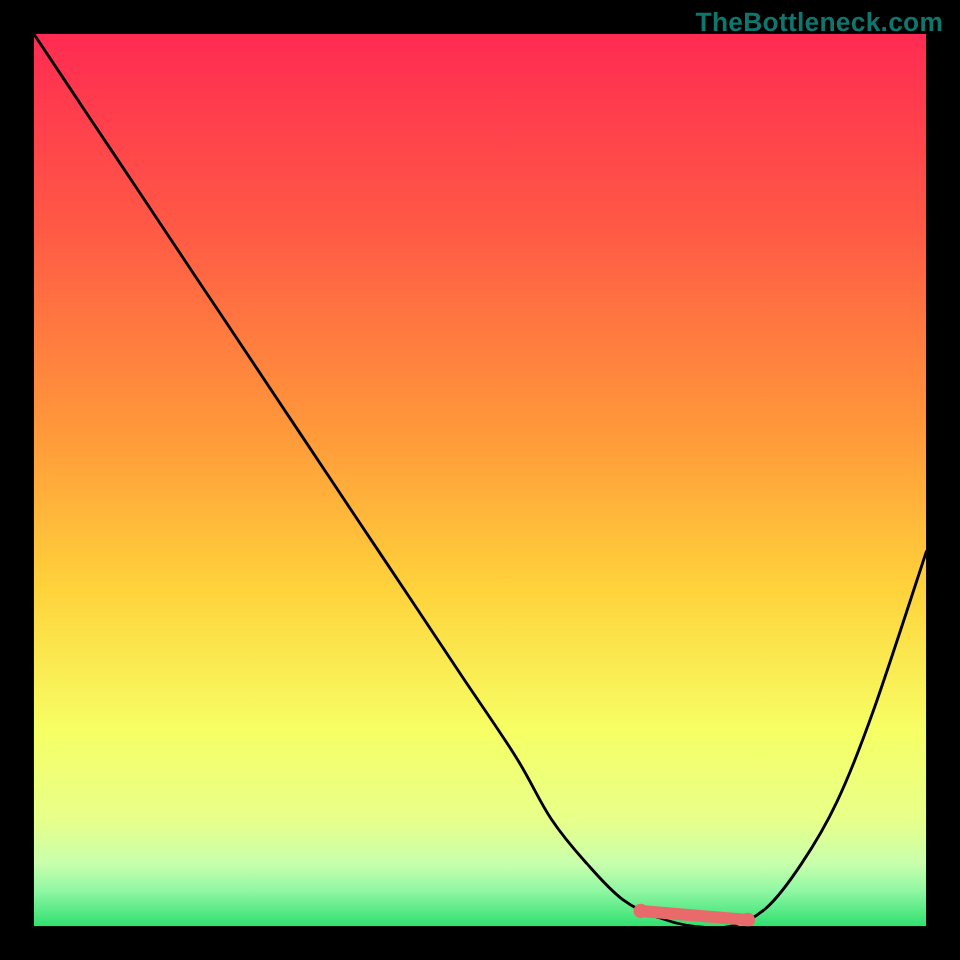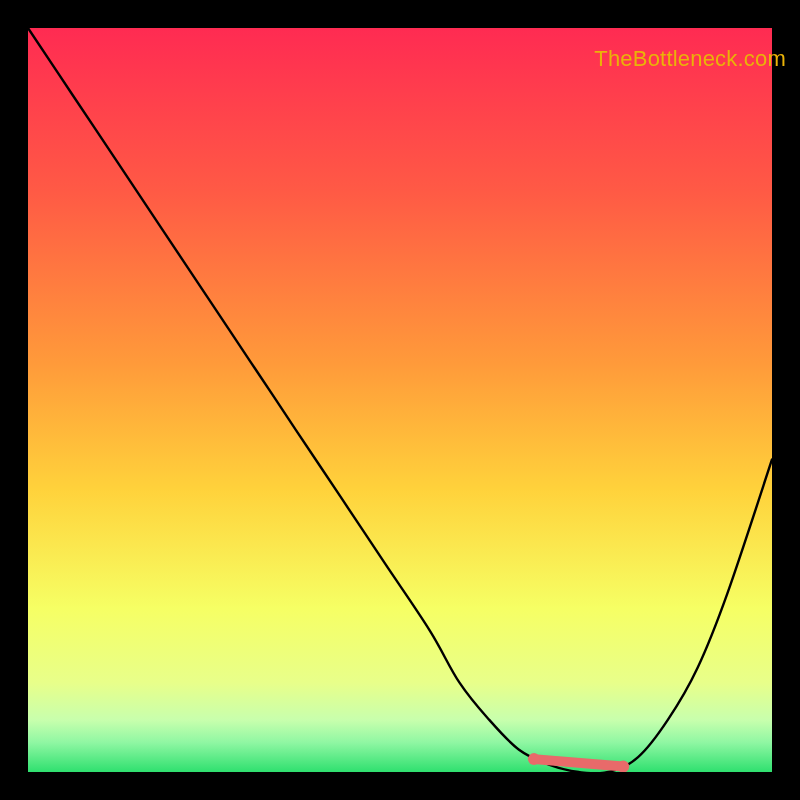--- a/index.html
+++ b/index.html
@@ -14,26 +14,25 @@
   .frame {
     position: relative;
     width: 800px;
     height: 800px;
     background: #000;
   }
   .watermark {
     position: absolute;
     top: 6px;
     right: 14px;
-    color: #eab308;
+    color: #0f766e;
     font-size: 22px;
-    font-weight: 400;
+    font-weight: 700;
     letter-spacing: 0.2px;
     z-index: 30;
-    margin-top: 40px;
   }
   .plot-area {
     position: absolute;
     left: 28px;
     top: 28px;
     width: 744px;
     height: 744px;
     overflow: hidden;
   }
   .plot-area svg {

